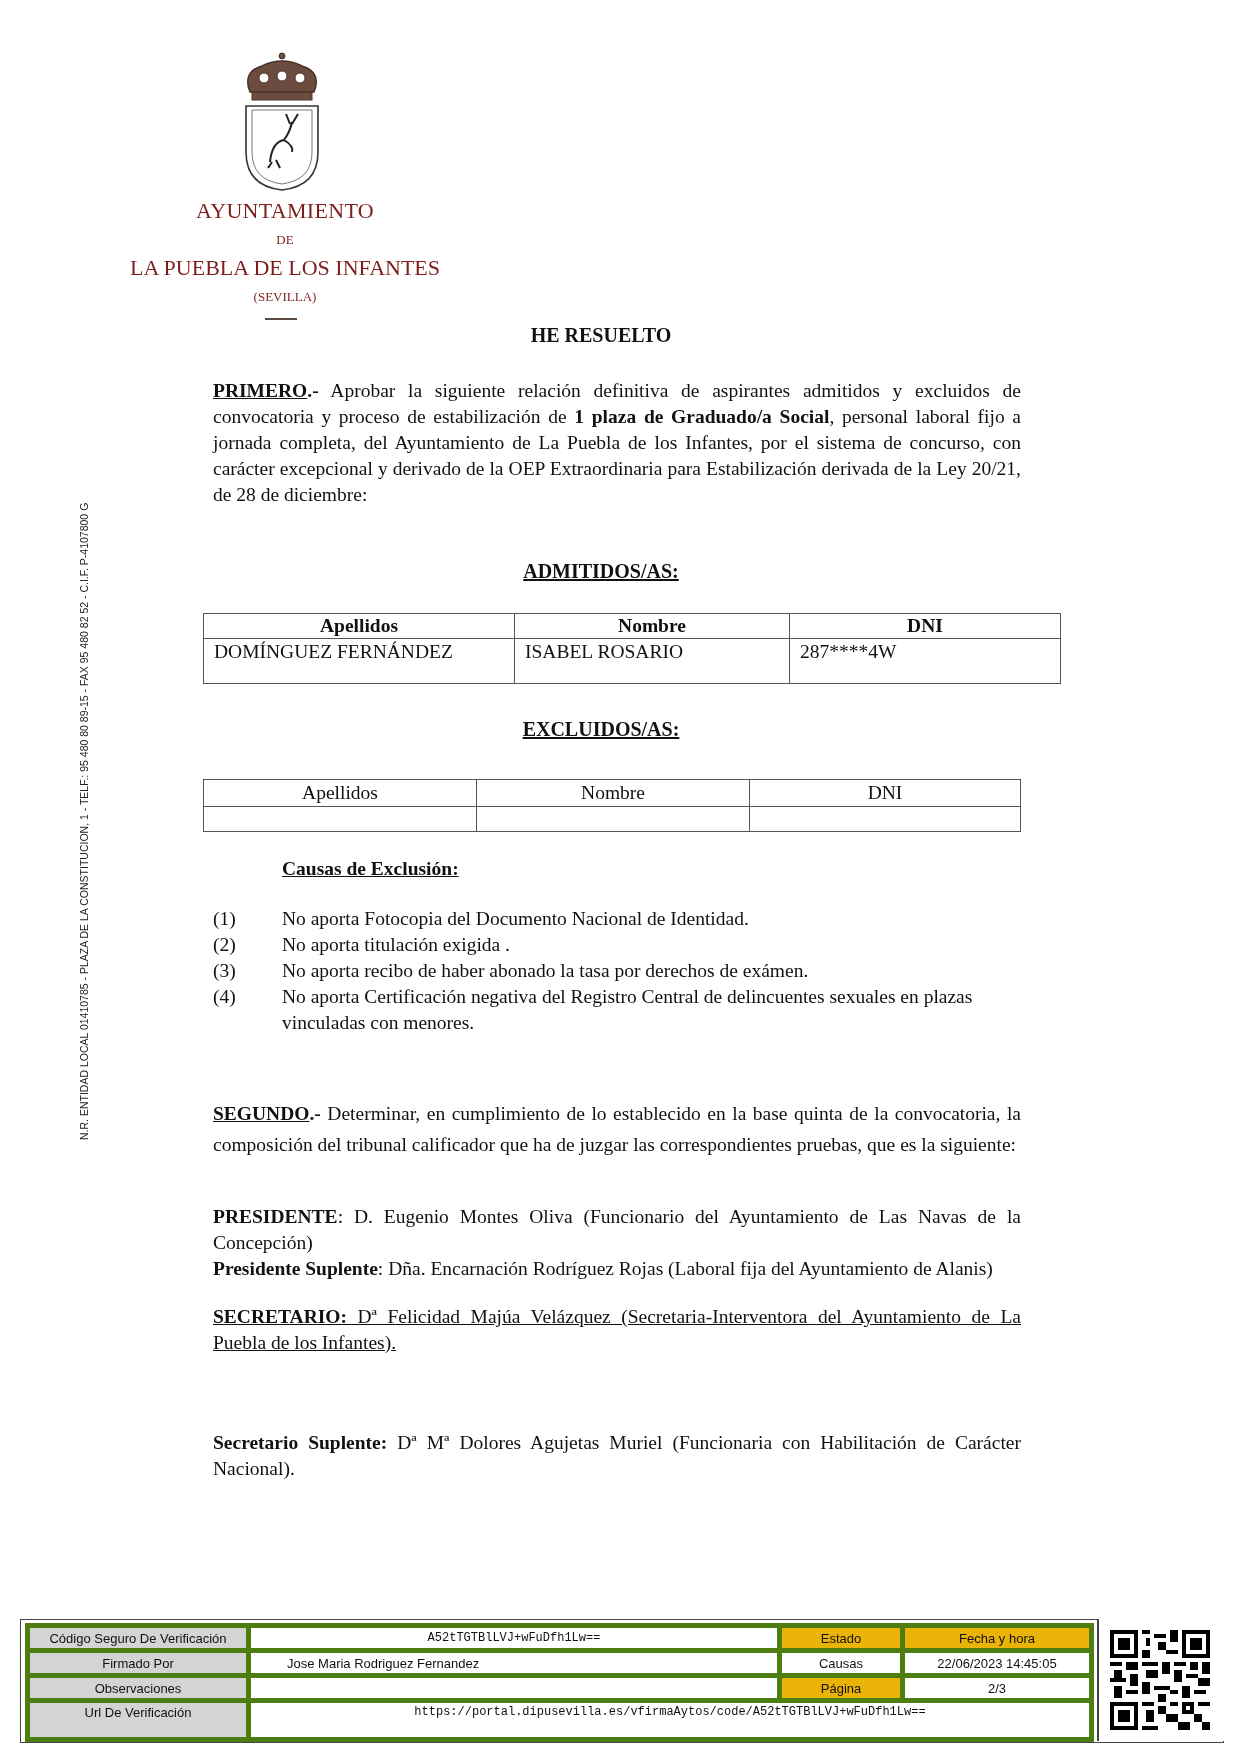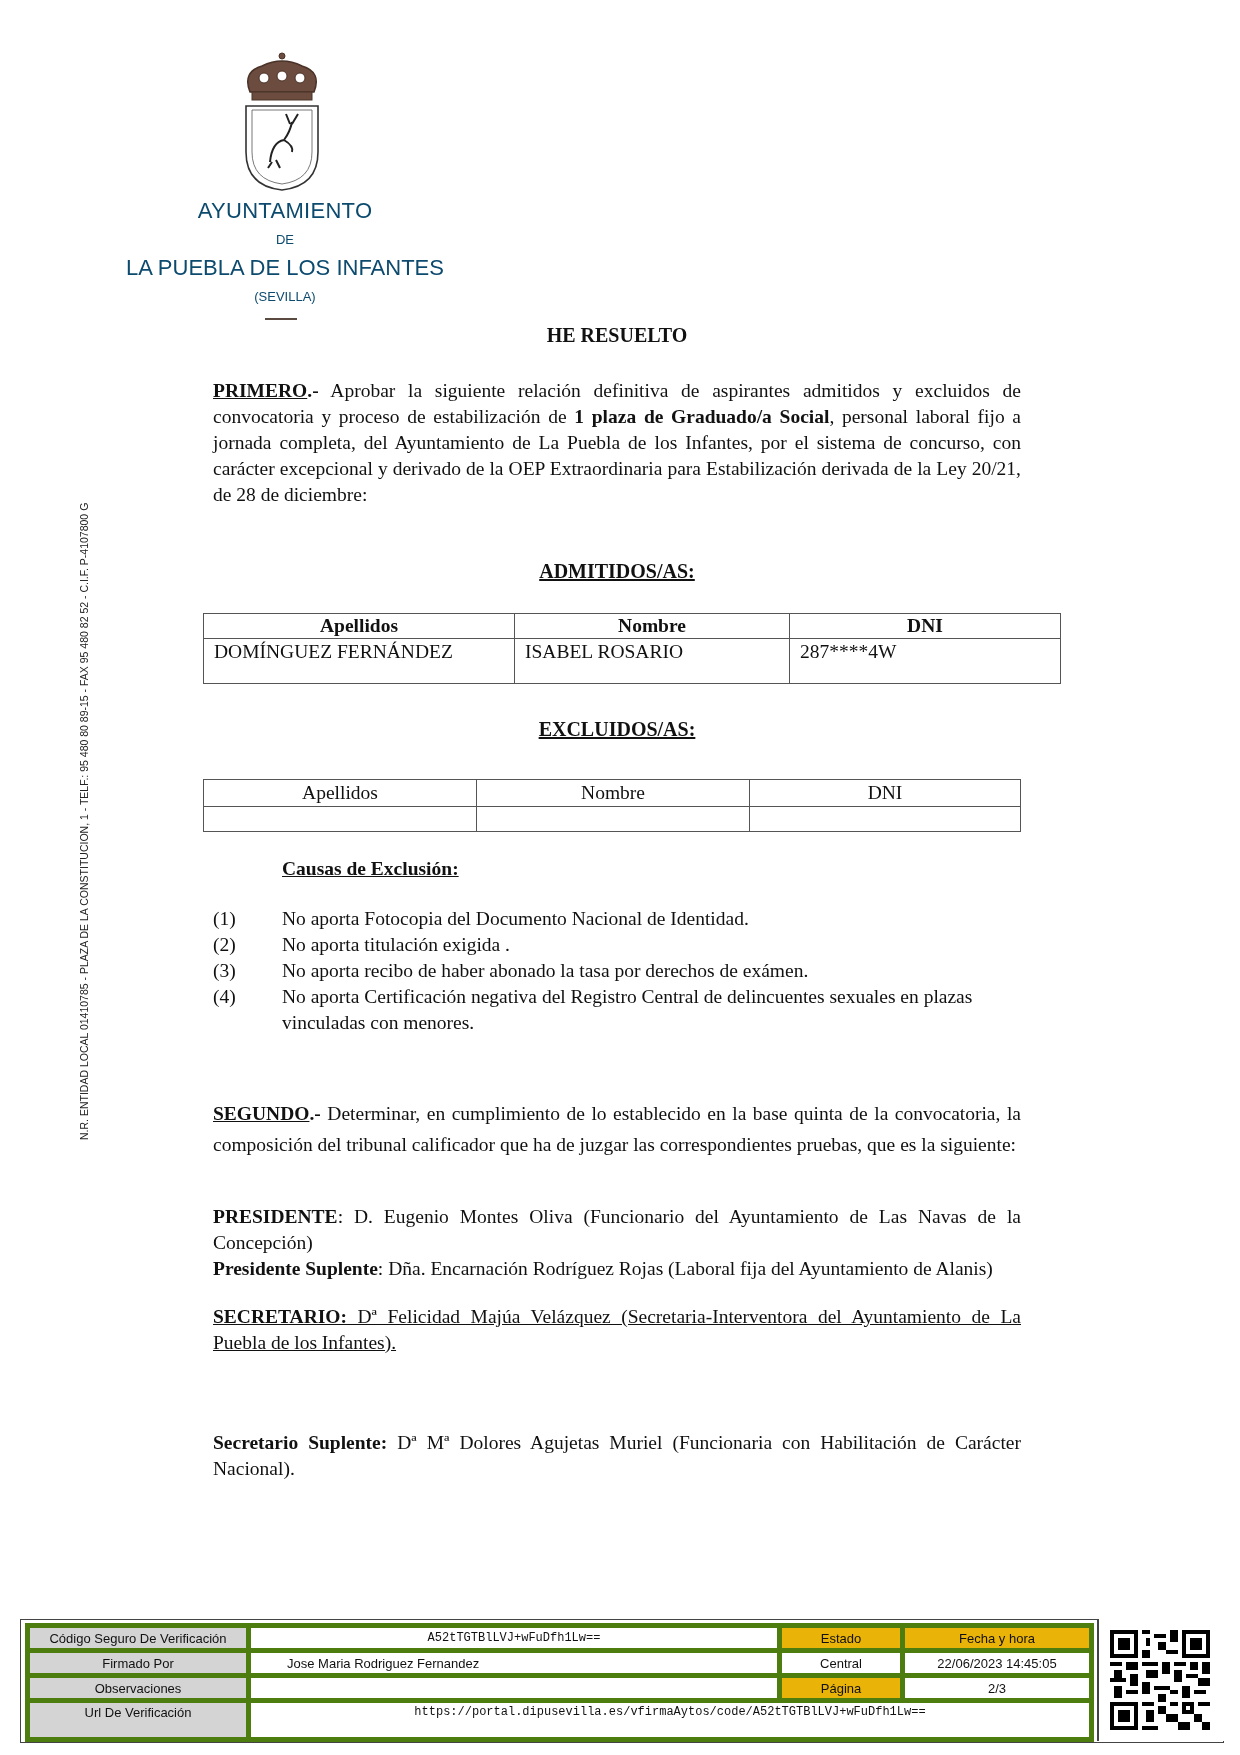--- a/index.html
+++ b/index.html
@@ -1,33 +1,33 @@
 <!DOCTYPE html>
 <html><head>
 <meta charset="utf-8">
 <style>
   html, body { margin:0; padding:0; background:#fff; }
   body { width:1240px; height:1755px; position:relative; overflow:hidden; font-family:"Liberation Serif", "DejaVu Serif", serif; color:#111; }
   .abs { position:absolute; }
 
   
   .crest { left:232px; top:52px; width:100px; height:140px; }
-  .lh-title { left:120px; width:330px; text-align:center; color:#0c4a6e; font-family:Liberation Sans, sans-serif; }
+  .lh-title { left:120px; width:330px; text-align:center; color:#7f1d1d; font-family:Liberation Serif, serif; }
   .lh1 { top:198px; font-size:22px; letter-spacing:0.3px; }
   .lh2 { top:232px; font-size:13px; }
   .lh3 { top:255px; font-size:22px; }
   .lh4 { top:289px; font-size:13px; }
   .lh-rule { left:265px; top:318px; width:32px; height:2px; background:#5a4a40; }
 
   
   .side-text { left:78px; top:1140px; transform-origin:0 0; transform:rotate(-90deg); font-family:"Liberation Sans", sans-serif; font-size:10.5px; white-space:nowrap; color:#222; width:720px; }
 
   
   .content { left:213px; width:808px; font-size:19.5px; line-height:26px; text-align:justify; }
-  .heading { left:213px; width:808px; text-align:center; font-weight:bold; font-size:20px; }
+  .heading { left:197px; width:808px; text-align:center; font-weight:bold; font-size:20px; }
   .u { text-decoration:underline; }
   .b { font-weight:bold; }
 
   table.grid { border-collapse:collapse; position:absolute; font-family:"Liberation Serif", serif; font-size:19.5px; }
   table.grid td, table.grid th { border:1.5px solid #555; padding:0 10px; vertical-align:top; }
   .adm { left:203px; top:613px; width:858px; }
   .adm th { font-weight:bold; text-align:center; height:24px; line-height:24px; }
   .adm td { height:44px; line-height:26px; }
   .exc { left:203px; top:779px; width:818px; }
   .exc th { font-weight:normal; text-align:center; height:26px; line-height:26px; }
@@ -152,21 +152,21 @@
   <tbody>
       <tr>
     <td class="lbl">Código Seguro De Verificación</td>
     <td class="mono" style="width:520px;">A52tTGTBlLVJ+wFuDfh1Lw==</td>
     <td class="gray" style="width:112px;">Estado</td>
     <td class="gray">Fecha y hora</td>
   </tr>
   <tr>
     <td class="lbl">Firmado Por</td>
     <td class="left">Jose Maria Rodriguez Fernandez</td>
-    <td>Central</td>
+    <td>Causas</td>
     <td>22/06/2023 14:45:05</td>
   </tr>
   <tr>
     <td class="lbl">Observaciones</td>
     <td></td>
     <td class="gray">Página</td>
     <td>2/3</td>
   </tr>
   <tr class="url">
     <td class="lbl">Url De Verificación</td>

